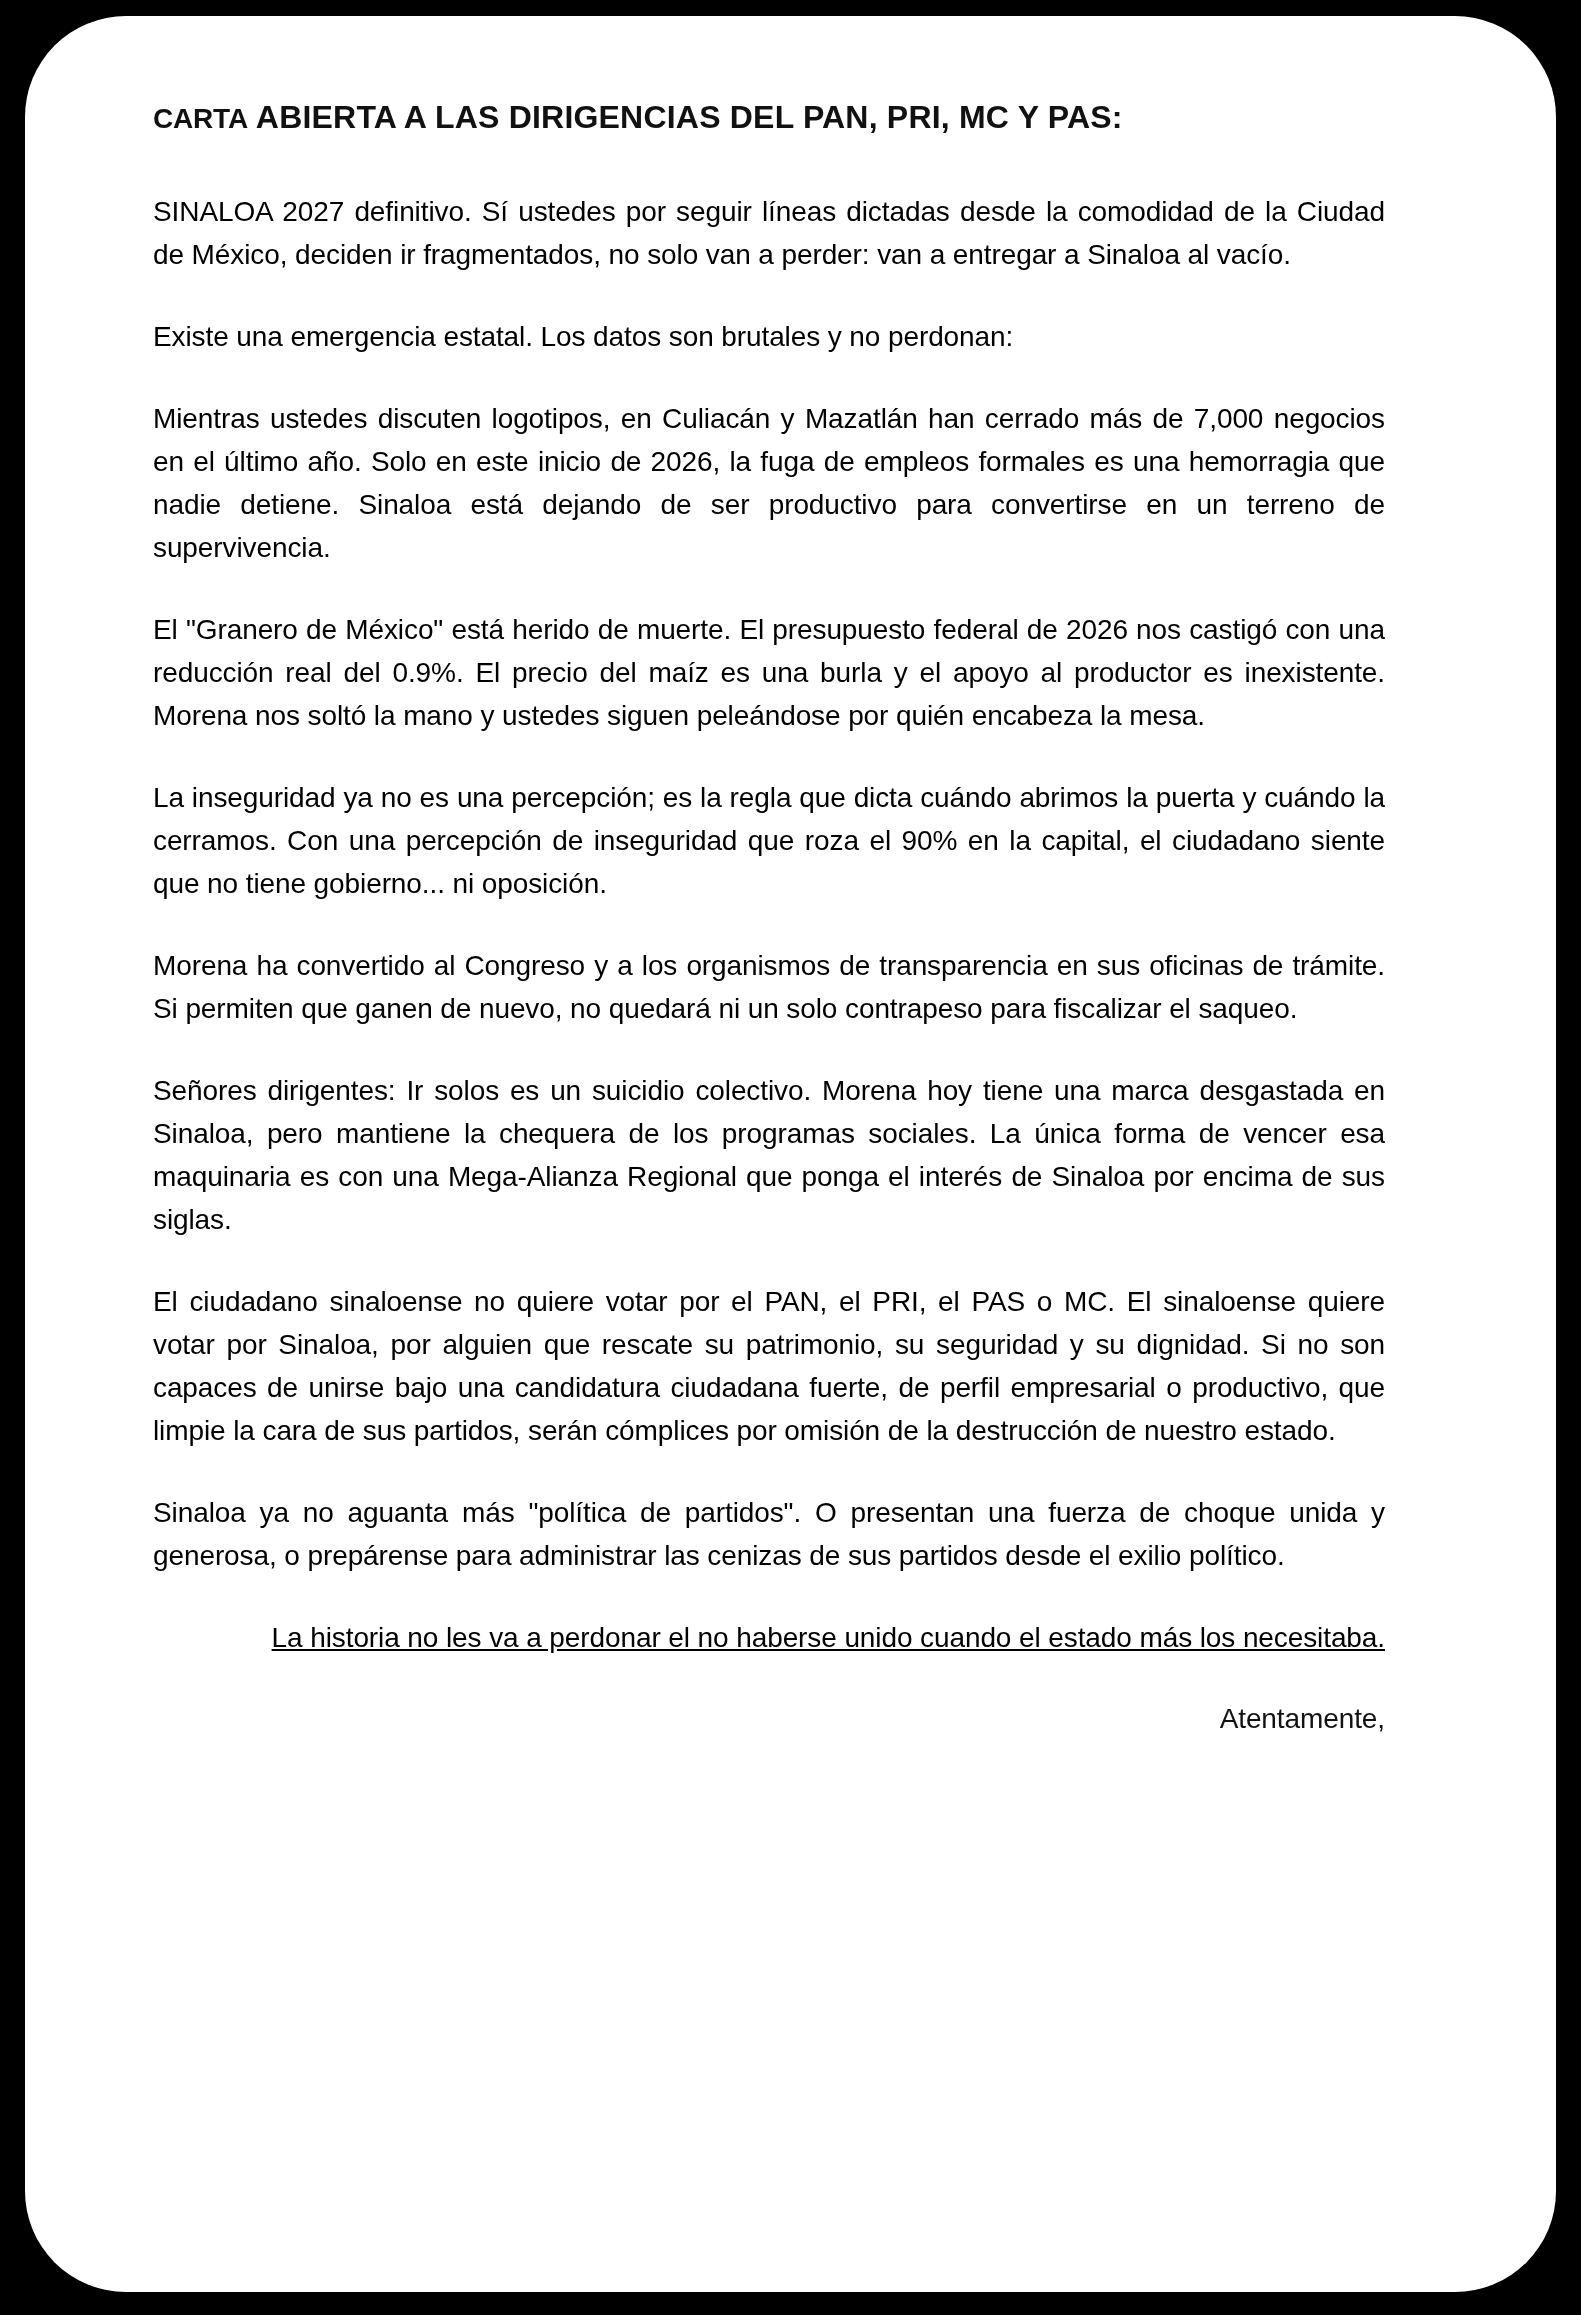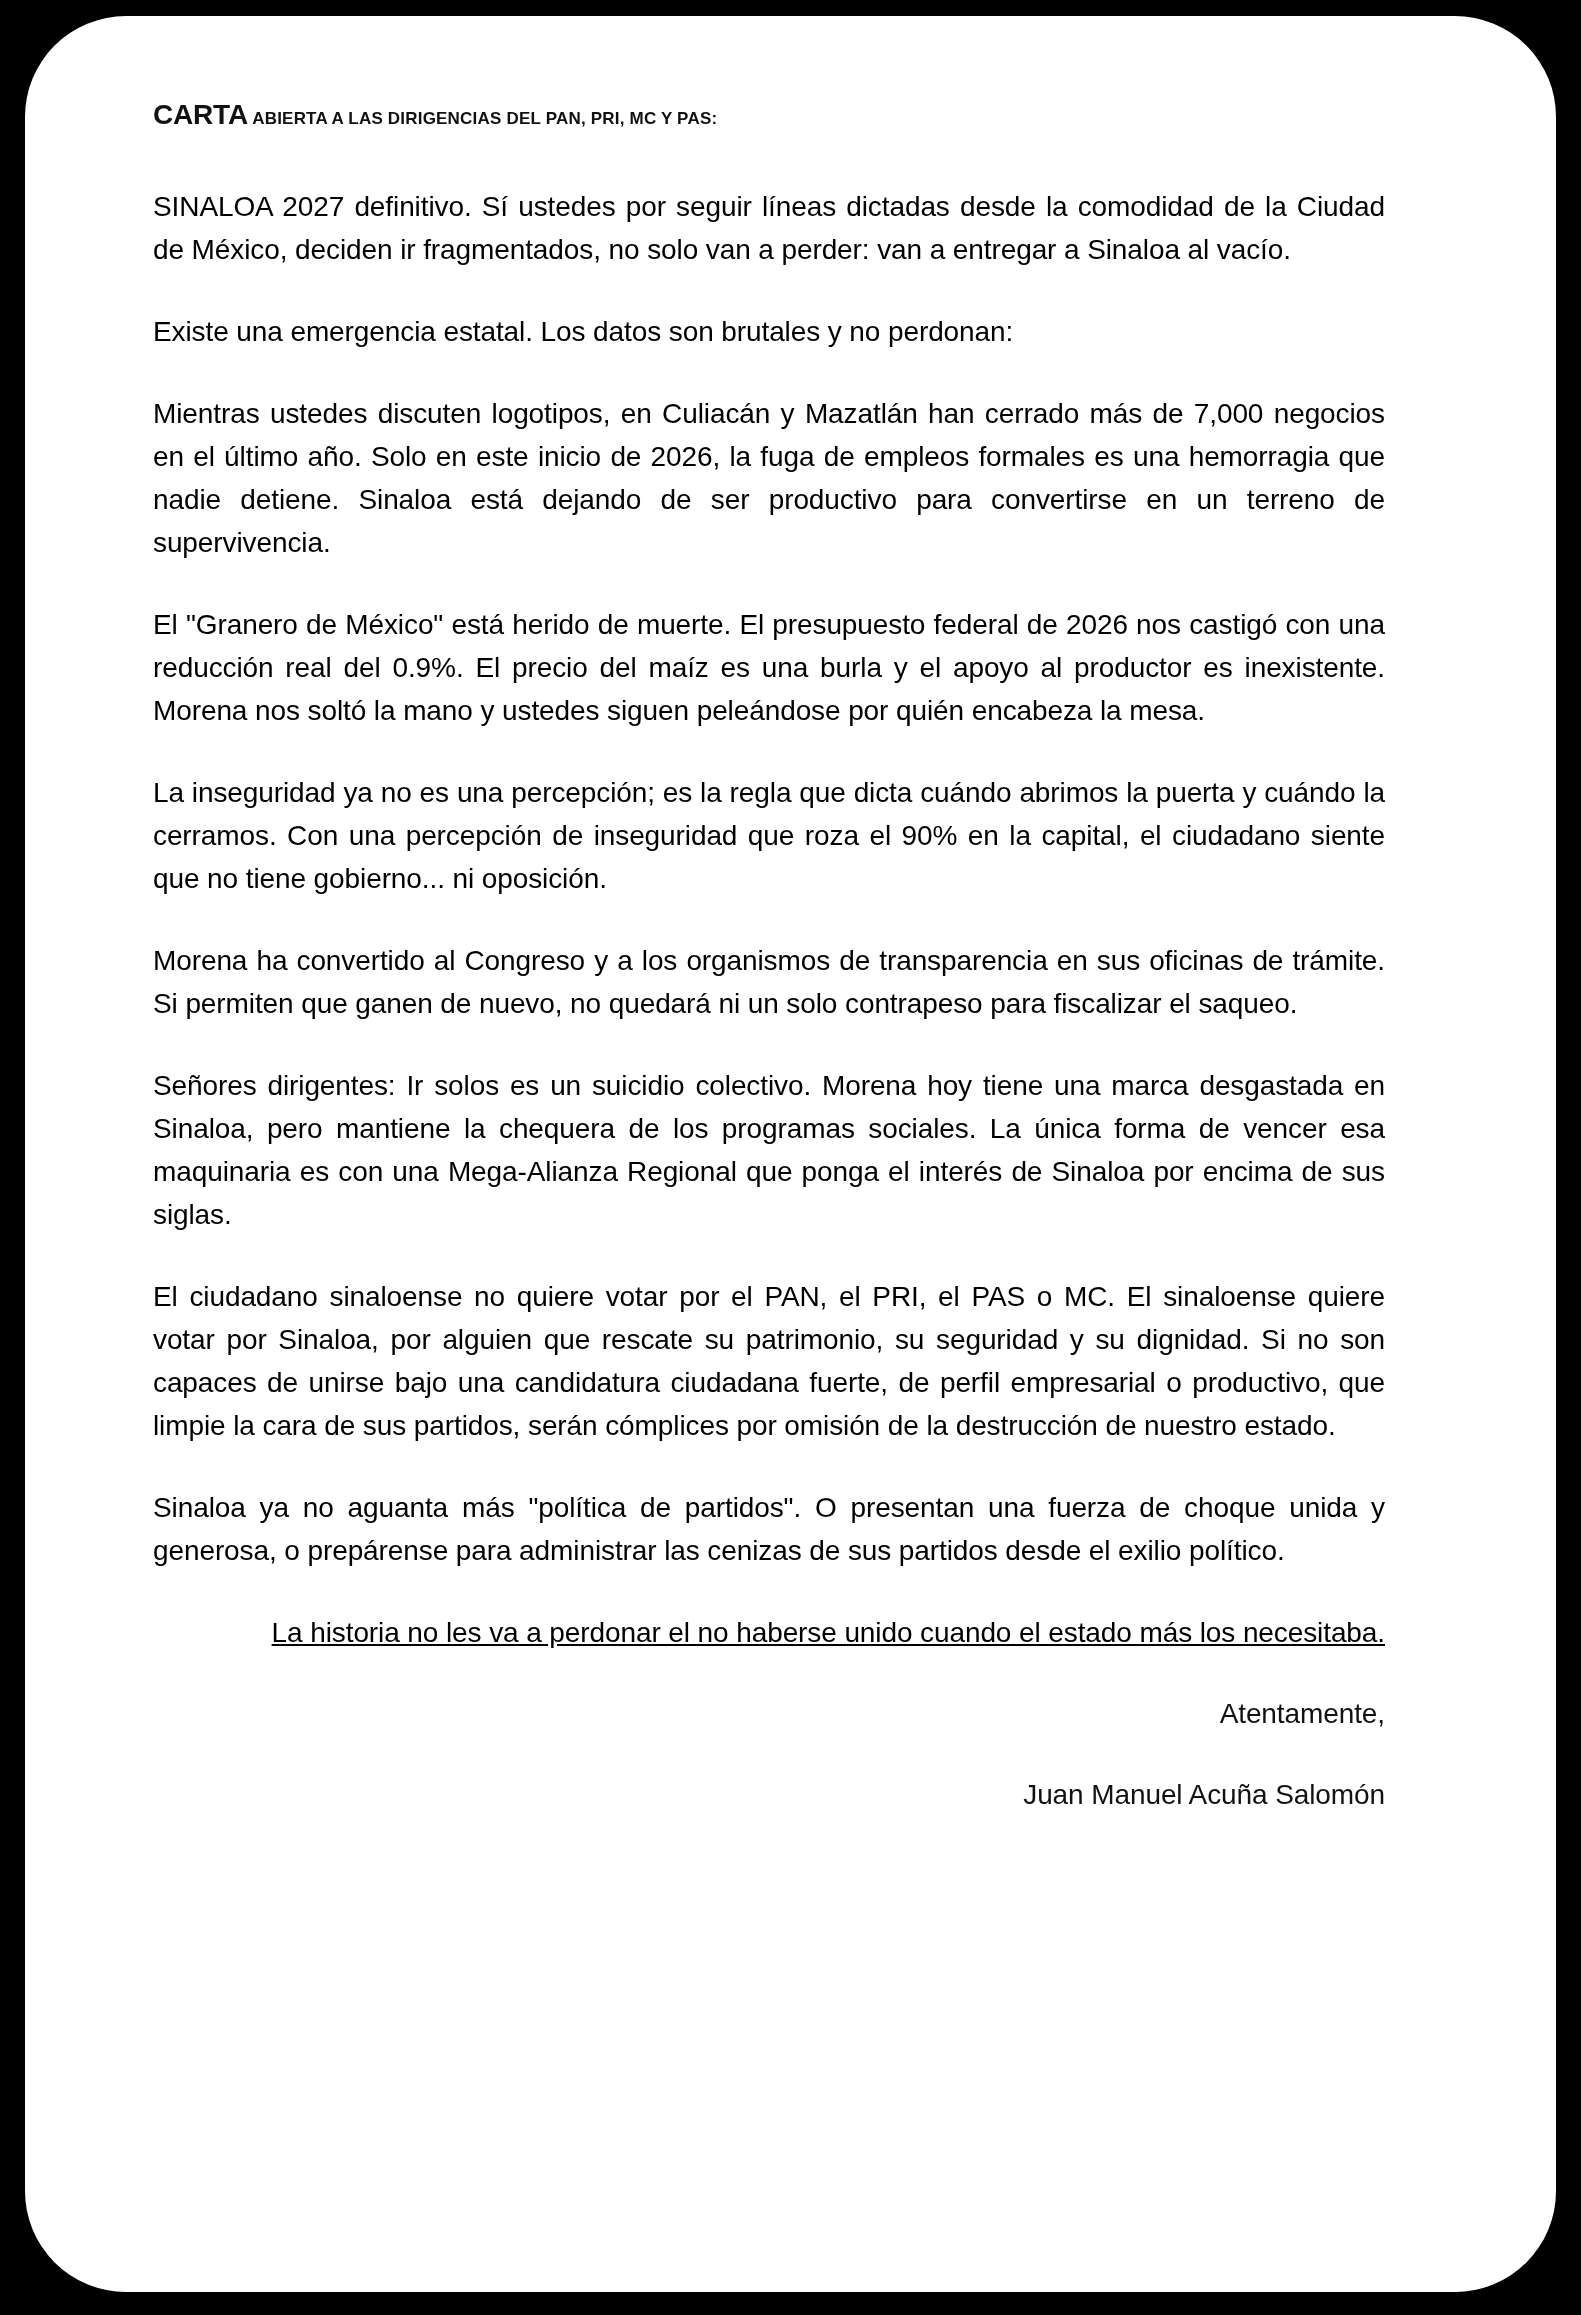--- a/index.html
+++ b/index.html
@@ -50,21 +50,21 @@
     font-size: 27px;
     letter-spacing: 0.1px;
     line-height: 1.28;
   }
   .letter-heading .lead-word {
     font-size: 28px;
     font-weight: 700;
     letter-spacing: -0.2px;
   }
   .letter-heading .rest {
-    font-size: 17px;
+    font-size: 32px;
     font-weight: 700;
     letter-spacing: 0.2px;
   }
 
   .para {
     margin: 0;
     padding: 0;
     color: #000000;
     font-size: 28px;
     line-height: 43px;
@@ -128,18 +128,17 @@
 
       <p class="para">Sinaloa ya no aguanta más "política de partidos". O presentan una fuerza de choque unida y generosa, o prepárense para administrar las cenizas de sus partidos desde el exilio político.</p>
       <div class="gap-para"></div>
 
       <p class="para left">La historia no les va a perdonar el no haberse unido cuando el estado más los necesitaba.</p>
       <div class="gap-small"></div>
 
       <p class="sign-off">Atentamente,</p>
       <div class="gap-small"></div>
 
-      <p class="sign-off">Juan Manuel Acuña Salomón</p>
 
     </div>
   </div>
 </div>
 
 
 </body></html>

